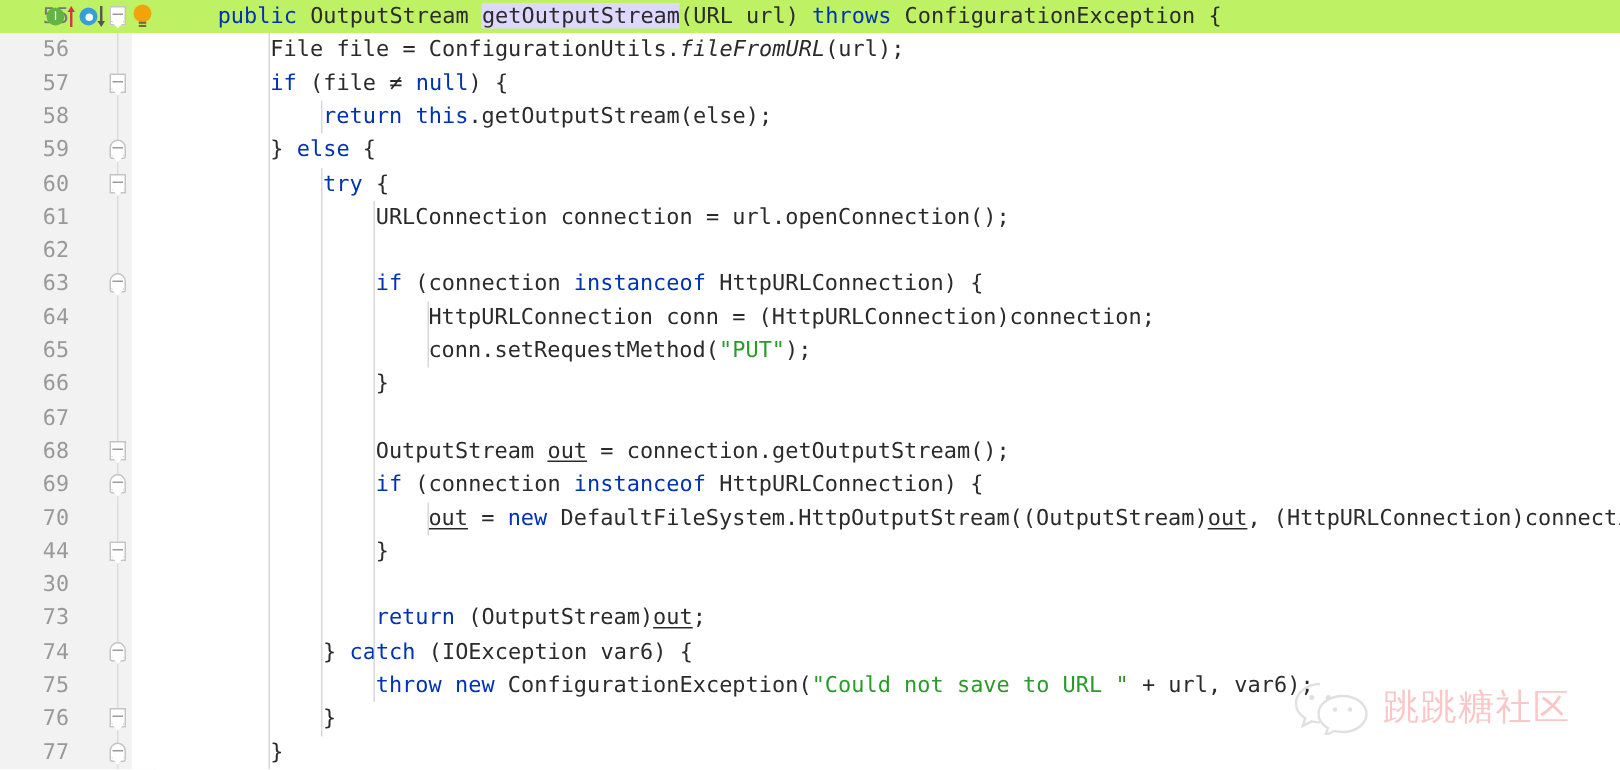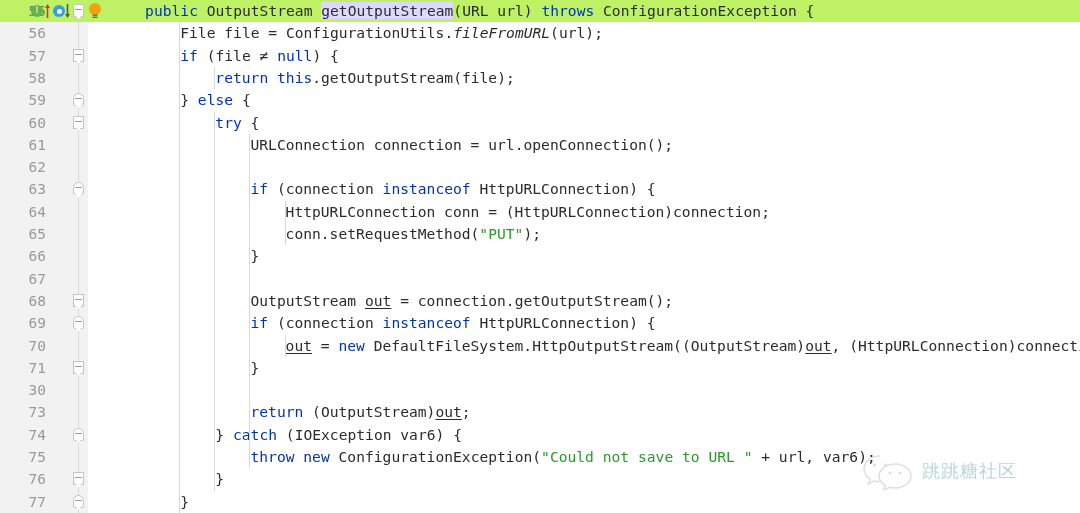--- a/index.html
+++ b/index.html
@@ -163,53 +163,53 @@
     left: 862px; top: 448px;
     width: 208px; height: 46px;
     display: flex;
     align-items: center;
     gap: 8px;
     opacity: 0.30;
     pointer-events: none;
   }
   .wm-text {
     font-family: Liberation Serif, serif;
-    font-size: 18px;
-    color: #0f766e;
+    font-size: 24px;
+    color: #ef4444;
     letter-spacing: 1px;
     white-space: nowrap;
   }
 </style>
 </head>
 <body>
 
 <div id="editor">
 
   <div class="gutter"></div>
   <div class="gutter-white-strip"></div>
   <div class="fold-rail"></div>
 
   <div id="rows">
       <div class="row current" style="top: 0px;"><span class="lnum">55</span><span class="code" style="left: 145.12px;"><span class="kw">public</span><span class="plain"> OutputStream </span><span class="hl-sym">getOutputStream</span><span class="plain">(URL url) </span><span class="kw">throws</span><span class="plain"> ConfigurationException {</span></span></div>
       <div class="row" style="top: 22.3px;"><span class="lnum">56</span><span class="code" style="left: 180.24px;"><span class="plain">File file = ConfigurationUtils.</span><span class="stat">fileFromURL</span><span class="plain">(url);</span></span></div>
       <div class="row" style="top: 44.6px;"><span class="lnum">57</span><span class="code" style="left: 180.24px;"><span class="kw">if</span><span class="plain"> (file </span><span class="plain">≠</span><span class="plain"> </span><span class="kw">null</span><span class="plain">) {</span></span></div>
-      <div class="row" style="top: 66.9px;"><span class="lnum">58</span><span class="code" style="left: 215.36px;"><span class="kw">return</span><span class="plain"> </span><span class="kw">this</span><span class="plain">.getOutputStream(file);</span></span></div>
+      <div class="row" style="top: 66.9px;"><span class="lnum">58</span><span class="code" style="left: 215.36px;"><span class="kw">return</span><span class="plain"> </span><span class="kw">this</span><span class="plain">.getOutputStream(else);</span></span></div>
       <div class="row" style="top: 89.2px;"><span class="lnum">59</span><span class="code" style="left: 180.24px;"><span class="plain">} </span><span class="kw">else</span><span class="plain"> {</span></span></div>
       <div class="row" style="top: 111.5px;"><span class="lnum">60</span><span class="code" style="left: 215.36px;"><span class="kw">try</span><span class="plain"> {</span></span></div>
       <div class="row" style="top: 133.8px;"><span class="lnum">61</span><span class="code" style="left: 250.48px;"><span class="plain">URLConnection connection = url.openConnection();</span></span></div>
       <div class="row" style="top: 156.1px;"><span class="lnum">62</span></div>
       <div class="row" style="top: 178.4px;"><span class="lnum">63</span><span class="code" style="left: 250.48px;"><span class="kw">if</span><span class="plain"> (connection </span><span class="kw">instanceof</span><span class="plain"> HttpURLConnection) {</span></span></div>
       <div class="row" style="top: 200.7px;"><span class="lnum">64</span><span class="code" style="left: 285.6px;"><span class="plain">HttpURLConnection conn = (HttpURLConnection)connection;</span></span></div>
       <div class="row" style="top: 223px;"><span class="lnum">65</span><span class="code" style="left: 285.6px;"><span class="plain">conn.setRequestMethod(</span><span class="str">"PUT"</span><span class="plain">);</span></span></div>
       <div class="row" style="top: 245.3px;"><span class="lnum">66</span><span class="code" style="left: 250.48px;"><span class="plain">}</span></span></div>
       <div class="row" style="top: 267.6px;"><span class="lnum">67</span><span class="code" style="left: 110px;"></span></div>
       <div class="row" style="top: 289.9px;"><span class="lnum">68</span><span class="code" style="left: 250.48px;"><span class="plain">OutputStream </span><span class="reassigned">out</span><span class="plain"> = connection.getOutputStream();</span></span></div>
       <div class="row" style="top: 312.2px;"><span class="lnum">69</span><span class="code" style="left: 250.48px;"><span class="kw">if</span><span class="plain"> (connection </span><span class="kw">instanceof</span><span class="plain"> HttpURLConnection) {</span></span></div>
       <div class="row" style="top: 334.5px;"><span class="lnum">70</span><span class="code" style="left: 285.6px;"><span class="reassigned">out</span><span class="plain"> = </span><span class="kw">new</span><span class="plain"> DefaultFileSystem.HttpOutputStream((OutputStream)</span><span class="reassigned">out</span><span class="plain">, (HttpURLConnection)connection);</span></span></div>
-      <div class="row" style="top: 356.8px;"><span class="lnum">71</span><span class="code" style="left: 250.48px;"><span class="plain">}</span></span></div>
+      <div class="row" style="top: 356.8px;"><span class="lnum">44</span><span class="code" style="left: 250.48px;"><span class="plain">}</span></span></div>
       <div class="row" style="top: 379.1px;"><span class="lnum">30</span><span class="code" style="left: 110px;"></span></div>
       <div class="row" style="top: 401.4px;"><span class="lnum">73</span><span class="code" style="left: 250.48px;"><span class="kw">return</span><span class="plain"> (OutputStream)</span><span class="reassigned">out</span><span class="plain">;</span></span></div>
       <div class="row" style="top: 423.7px;"><span class="lnum">74</span><span class="code" style="left: 215.36px;"><span class="plain">} </span><span class="kw">catch</span><span class="plain"> (IOException var6) {</span></span></div>
       <div class="row" style="top: 446px;"><span class="lnum">75</span><span class="code" style="left: 250.48px;"><span class="kw">throw</span><span class="plain"> </span><span class="kw">new</span><span class="plain"> ConfigurationException(</span><span class="str">"Could not save to URL "</span><span class="plain"> + url, var6);</span></span></div>
       <div class="row" style="top: 468.3px;"><span class="lnum">76</span><span class="code" style="left: 215.36px;"><span class="plain">}</span></span></div>
       <div class="row" style="top: 490.6px;"><span class="lnum">77</span><span class="code" style="left: 180.24px;"><span class="plain">}</span></span></div>
     </div>
   <div id="guides">
       <div class="guide" style="left: 179.24px; top: 22.3px; height: 490.6px;"></div>
       <div class="guide" style="left: 214.36px; top: 66.9px; height: 22.3px;"></div>

